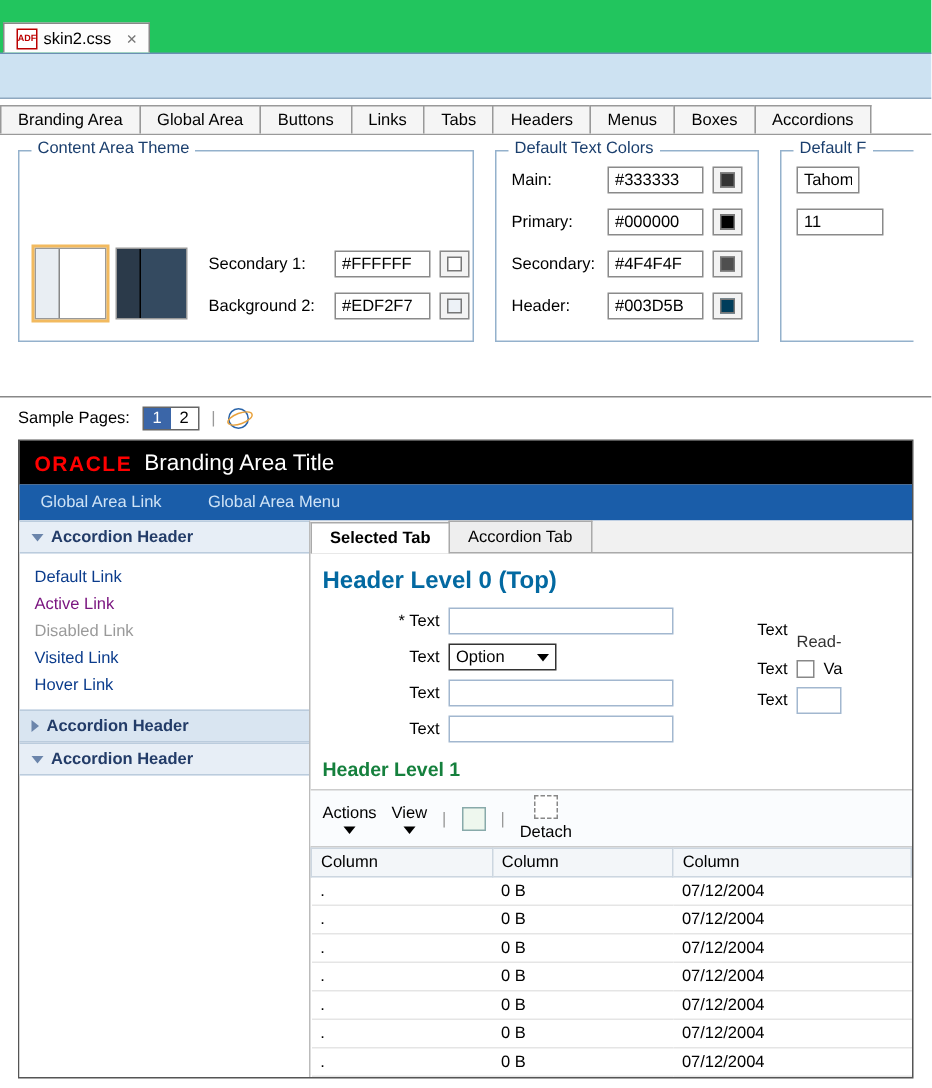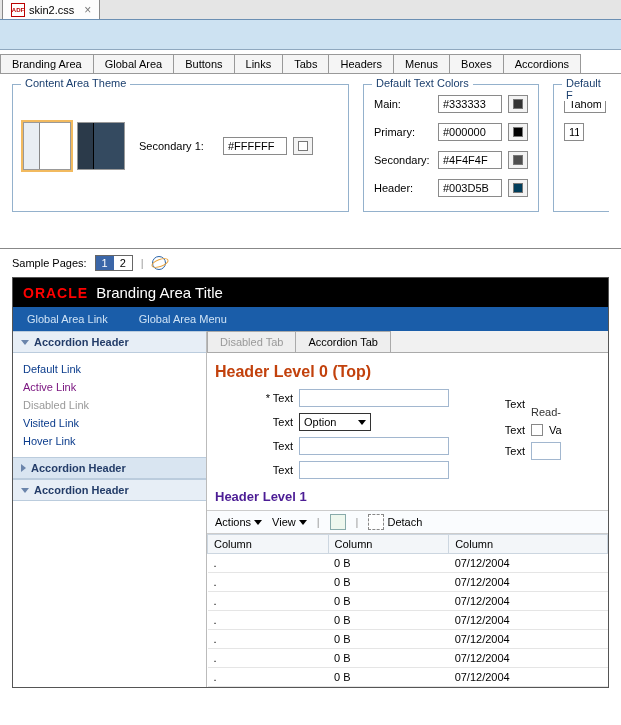--- a/index.html
+++ b/index.html
@@ -1,17 +1,17 @@
 <!DOCTYPE html>
 <html><head>
 <meta charset="utf-8">
 <style>
 * { box-sizing: border-box; margin: 0; padding: 0; font-family: Tahoma, Arial, sans-serif; font-size: 11px; }
 body { background: #fff; width: 621px; height: 725px; overflow: hidden; }
-.top-tab-bar { background: #e5e5e5; border-bottom: 1px solid #6b8fb3; height: 20px; display: flex; align-items: flex-end; padding-left: 2px; }
+.top-tab-bar { background: #22c55e; border-bottom: 1px solid #6b8fb3; height: 36px; display: flex; align-items: flex-end; padding-left: 2px; }
 .file-tab { background: #fdfdfd; border: 1px solid #888; border-bottom: none; padding: 2px 8px; display: flex; align-items: center; gap: 4px; height: 20px; }
 .file-icon { width: 14px; height: 14px; background: #fff; border: 1px solid #b00; display: inline-flex; align-items: center; justify-content: center; font-size: 6px; color: #b00; font-weight: bold; }
 .close-x { color: #777; font-size: 12px; margin-left: 6px; }
 .blue-strip { background: #cde2f2; height: 30px; border-bottom: 1px solid #8fa8bf; }
 .main-tabs { display: flex; border-bottom: 1px solid #999; margin-top: 4px; }
 .main-tab { padding: 3px 11px; border: 1px solid #999; border-bottom: none; background: #f5f5f5; margin-right: -1px; cursor: pointer; }
 .main-tab.active { background: #fff; position: relative; top: 1px; }
 .editor-body { padding: 10px 12px 30px 12px; display: flex; gap: 14px; border-top: none; }
 .fieldset { border: 1px solid #94b1cc; padding: 10px 10px 14px 10px; position: relative; }
 .fieldset > .legend { position: absolute; top: -8px; left: 8px; background: #fff; padding: 0 4px; color: #1b3f6e; }
@@ -53,34 +53,34 @@
 .l-default { color: #0b3c8c; }
 .l-active { color: #7b1680; }
 .l-disabled { color: #9a9a9a; }
 .l-visited { color: #0b3c8c; }
 .l-hover { color: #0b3c8c; text-decoration: underline; }
 .main-area { flex: 1; padding: 0 0 0 0; }
 .sub-tabs { display: flex; background: #f1f1f1; border-bottom: 1px solid #aaa; }
 .sub-tab { padding: 4px 12px; border: 1px solid #aaa; border-bottom: none; margin-right: -1px; background: #eee; }
 .sub-tab.active { background: #fff; font-weight: bold; position: relative; top: 1px; }
 .sub-tab.disabled { color: #999; }
-.header0 { color: #c2410c; font-size: 16px; font-weight: bold; padding: 10px 0 8px 8px; }
-.header1 { color: #4c1d95; font-size: 13px; font-weight: bold; padding: 10px 0 6px 8px; }
+.header0 { color: #0369a1; font-size: 16px; font-weight: bold; padding: 10px 0 8px 8px; }
+.header1 { color: #15803d; font-size: 13px; font-weight: bold; padding: 10px 0 6px 8px; }
 .form-rows { display: flex; gap: 40px; padding-left: 50px; }
 .col { display: flex; flex-direction: column; gap: 6px; }
 .frow { display: flex; align-items: center; gap: 6px; }
 .frow label { width: 36px; text-align: right; }
 .req::before { content: "* "; color: #000; }
 .inp { border: 1px solid #a2b7cf; height: 18px; width: 150px; padding: 0 3px; background: #fff; }
 .selectish { border: 1px solid #333; height: 18px; width: 72px; display: flex; align-items: center; justify-content: space-between; padding: 0 4px; }
 .dd-arrow { width: 0; height: 0; border-left: 4px solid transparent; border-right: 4px solid transparent; border-top: 5px solid #000; }
 .ro { color: #333; margin-top: 17px; }
 .cb { width: 12px; height: 12px; border: 1px solid #888; display: inline-block; }
 .toolbar { display: flex; align-items: center; gap: 10px; padding: 3px 8px; border: 1px solid #ccc; border-left: none; border-right: none; background: #fafcfe; }
-.menu-item { display: flex; align-items: center; gap: 3px; cursor: pointer; }
+.menu-item { display: flex; align-items: center; gap: 3px; cursor: pointer; flex-direction: column; }
 .tool-ico { width: 16px; height: 16px; border: 1px solid #8aa; background: #eef7ee; }
 .detach-ico { background: #fff; border: 1px dashed #888; width: 16px; height: 16px; }
 .tbl { width: 100%; border-collapse: collapse; }
 .tbl th { text-align: left; background: #f3f6f9; border: 1px solid #ccd6e0; padding: 3px 6px; font-weight: normal; }
 .tbl td { border-bottom: 1px solid #e5e5e5; padding: 3px 6px; }
 .divider-v { color: #999; }
 .hr-top { border-top: 1px solid #888; margin: 6px 0 0 0; }
 </style>
 </head>
 <body>
@@ -100,38 +100,45 @@
     <div class="main-tab">Buttons</div>
     <div class="main-tab">Links</div>
     <div class="main-tab">Tabs</div>
     <div class="main-tab">Headers</div>
     <div class="main-tab">Menus</div>
     <div class="main-tab">Boxes</div>
     <div class="main-tab">Accordions</div>
   </div>
 
 <div class="editor-body">
-  <div class="fieldset" style="display:flex;align-items:center;width:337px;">
+  <div class="fieldset" style="display:flex;align-items:flex-end;width:304px;">
     <span class="legend">Content Area Theme</span>
     <div class="theme-swatches">
       <div class="swatch sel">
           <div class="sw-left"></div>
           <div class="sw-right"></div>
         </div>
       <div class="swatch dark">
           <div class="sw-left"></div>
           <div class="sw-right"></div>
         </div>
     </div>
     <div class="bg-rows">
       <div class="bg-row">
         <label>Secondary 1:</label>
         <input class="txtbox" value="#FFFFFF" style="">
         <span class="color-btn">
             <span class="chip" style="background:#fff"></span>
+          </span>
+      </div>
+      <div class="bg-row">
+        <label>Background 2:</label>
+        <input class="txtbox" value="#EDF2F7" style="">
+        <span class="color-btn">
+            <span class="chip" style="background:#edf2f7"></span>
           </span>
       </div>
     </div>
   </div>
 
   <div class="fieldset" style="width:176px;">
     <span class="legend">Default Text Colors</span>
     <div class="right-fields" id="colorRows">
         <div class="color-row">
           <label>Main:</label>
@@ -161,21 +168,21 @@
             <span class="chip" style="background:#003D5B"></span>
           </span>
         </div>
       </div>
   </div>
 
   <div class="fieldset" style="flex:1;min-width:40px;border-right:none;">
     <span class="legend">Default F</span>
     <div class="right-fields">
       <input class="txtbox" style="width: 42px;" value="Tahoma">
-      <input class="txtbox" style="width: 20px;" value="11">
+      <input class="txtbox" style="width: 58px;" value="11">
     </div>
   </div>
 </div>
 
 <div class="hr-top"></div>
 
 <div class="sample-bar">
   <span>Sample Pages:</span>
   <span class="page-toggle">
     <span class="on">1</span>
@@ -212,21 +219,21 @@
           <span>Accordion Header</span>
         </div>
       <div class="acc-head">
           <span class="tri open"></span>
           <span>Accordion Header</span>
         </div>
     </div>
 
     <div class="main-area">
       <div class="sub-tabs">
-        <div class="sub-tab disabled">Disabled Tab</div>
+        <div class="sub-tab active">Selected Tab</div>
         <div class="sub-tab">Accordion Tab</div>
       </div>
       <div class="header0">Header Level 0 (Top)</div>
 
       <div class="form-rows">
         <div class="col">
           <div class="frow">
               <label class="req">Text</label>
               <input class="inp" style="">
             </div>

